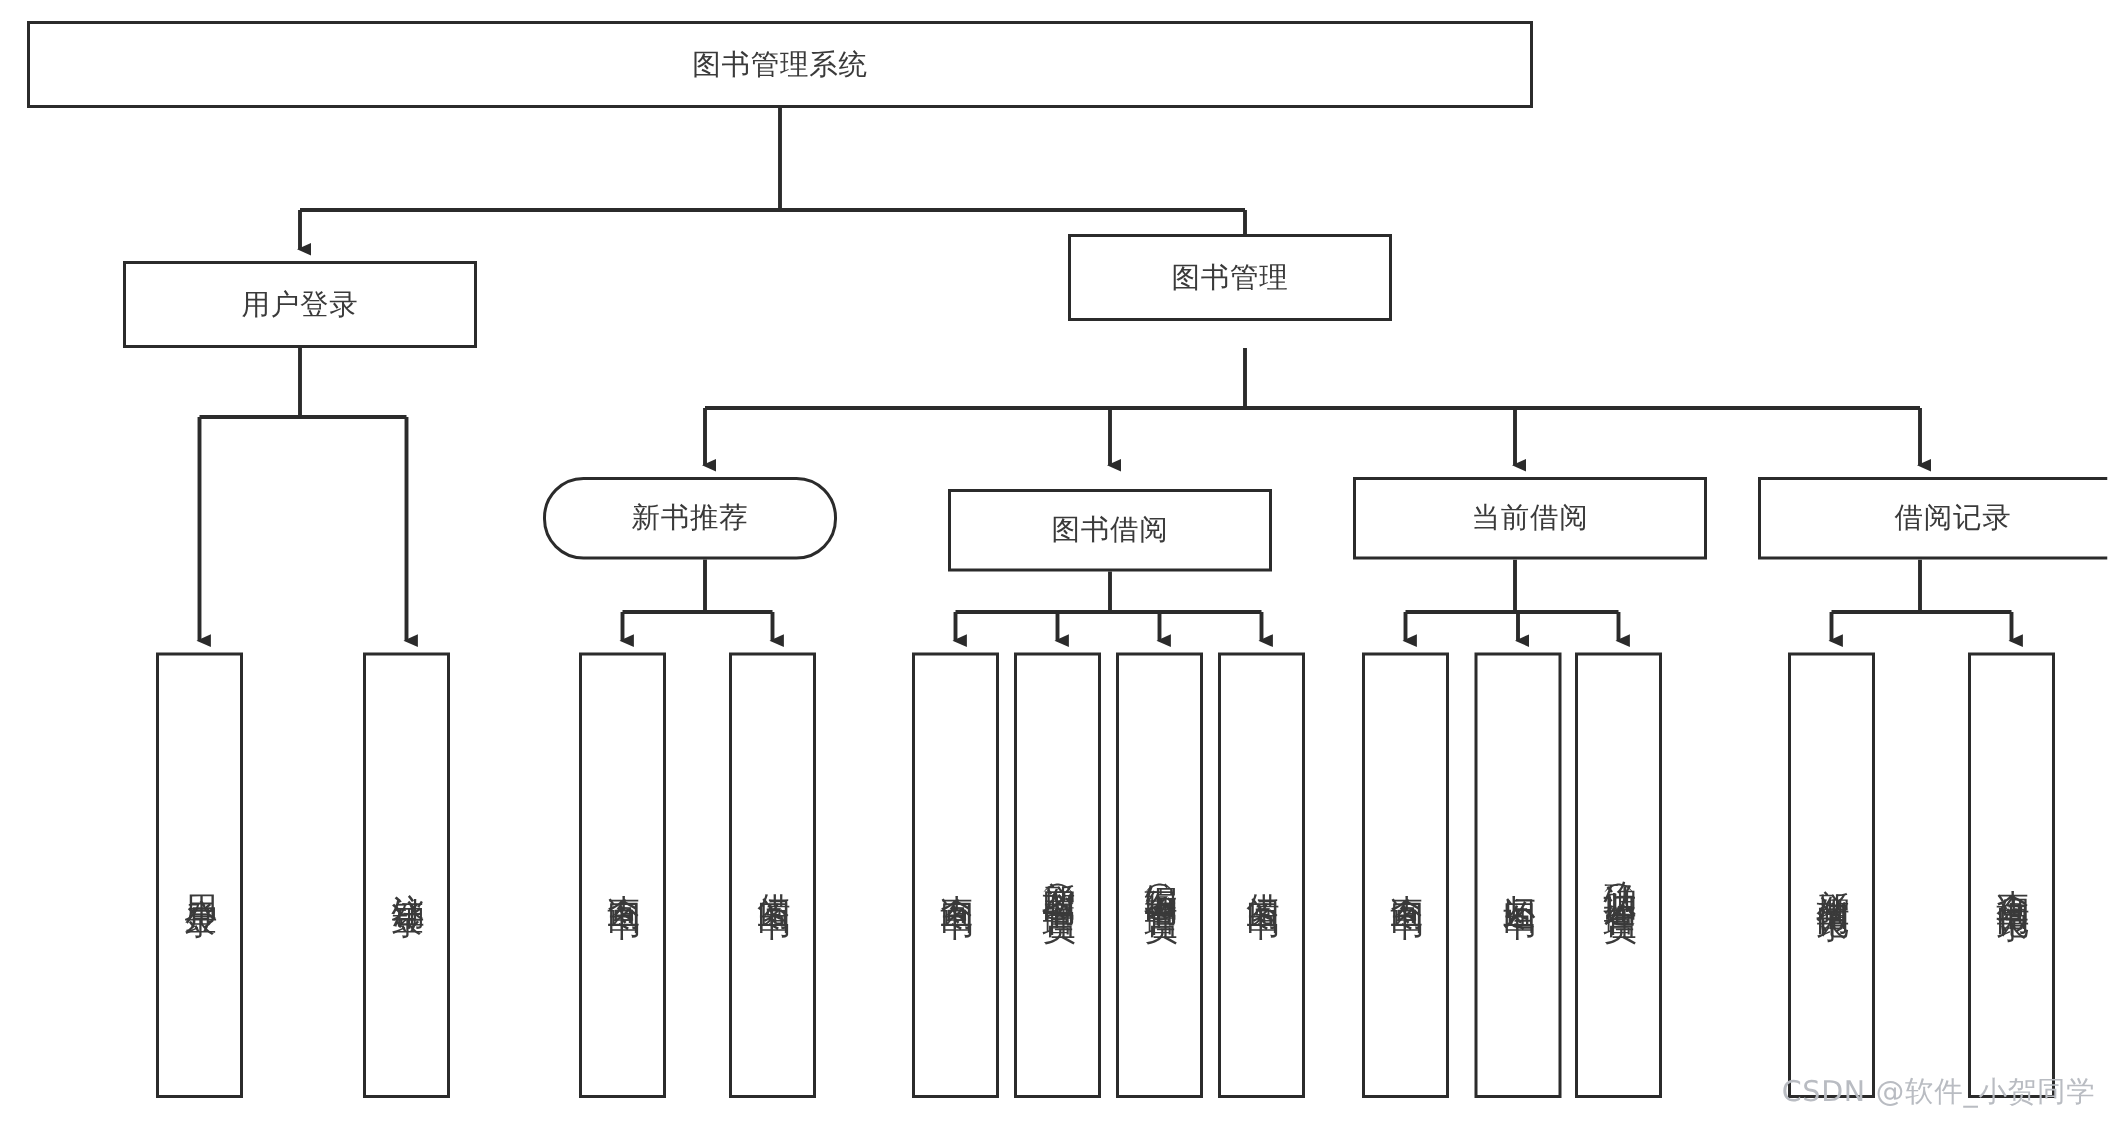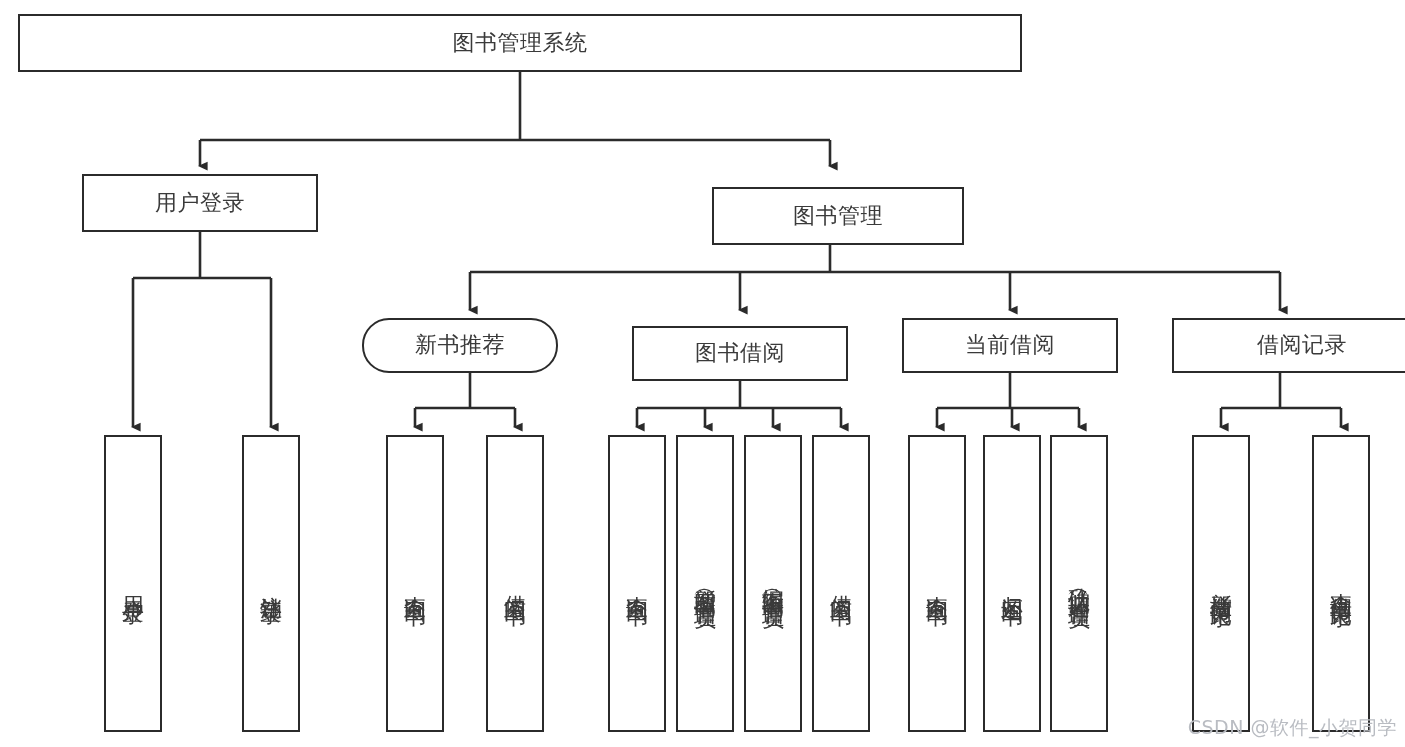--- a/index.html
+++ b/index.html
@@ -31,21 +31,21 @@
     border: 2px solid #2b2b2b;
     background: #ffffff;
     color: #3a3a3a;
     display: flex;
     align-items: center;
     justify-content: center;
     text-align: center;
     z-index: 2;
   }
   .node.h {
-    font-size: 22px;
+    font-size: 19px;
     letter-spacing: 0.5px;
     line-height: 1.1;
   }
   .node.v {
     writing-mode: vertical-rl;
     text-orientation: upright;
     font-size: 22px;
     line-height: 1.45;
     letter-spacing: 3px;
     padding: 6px 0;
@@ -124,31 +124,31 @@
     </g>
   </svg>
 
   <div class="node h" style="left:18px; top:14px; width:1004px; height:58px;">
     <span>图书管理系统</span>
   </div>
 
   <div class="node h" style="left:82px; top:174px; width:236px; height:58px;">
     <span>用户登录</span>
   </div>
-  <div class="node h" style="left:712px; top:187px; width:252px; height:58px;">
+  <div class="node h" style="left:712px; top:156px; width:216px; height:58px;">
     <span>图书管理</span>
   </div>
 
   <div class="node h" style="left:362px; top:318px; width:196px; height:55px;border-radius:27px;">
     <span>新书推荐</span>
   </div>
   <div class="node h" style="left:632px; top:326px; width:216px; height:55px;">
     <span>图书借阅</span>
   </div>
-  <div class="node h" style="left:902px; top:318px; width:216px; height:55px;">
+  <div class="node h" style="left:902px; top:318px; width:236px; height:55px;">
     <span>当前借阅</span>
   </div>
   <div class="node h" style="left:1172px; top:318px; width:260px; height:55px;">
     <span>借阅记录</span>
   </div>
 
   <div class="node v" style="left:104px; top:435px; width:58px; height:297px;">
     <span>用户登录</span>
   </div>
   <div class="node v" style="left:242px; top:435px; width:58px; height:297px;">

